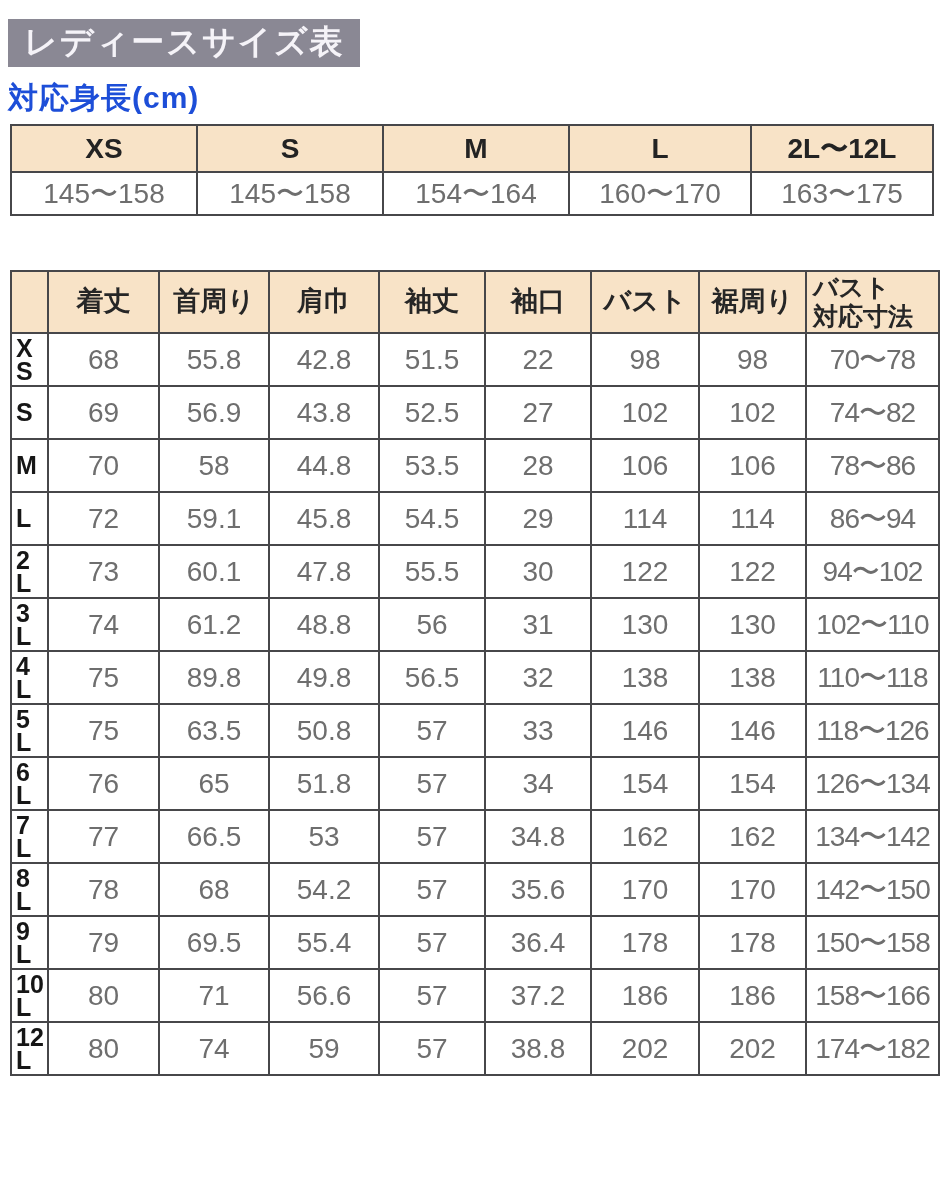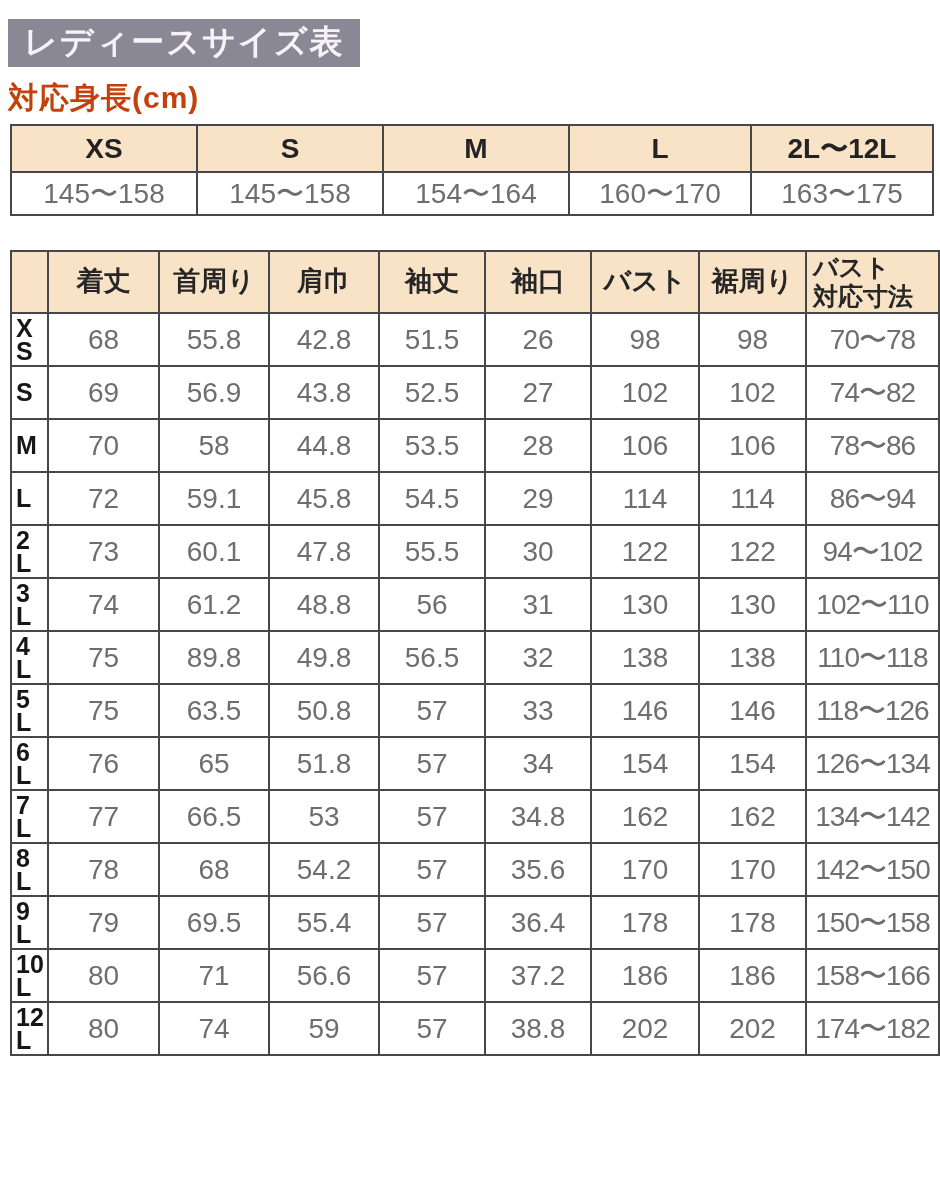--- a/index.html
+++ b/index.html
@@ -22,21 +22,21 @@
     font-weight: bold;
     line-height: 1;
     padding: 6px 16px 9px 16px;
     letter-spacing: 2px;
   }
 
   .section-heading {
     margin: 11px 0 5px 8px;
     font-size: 30px;
     font-weight: bold;
-    color: #c2410c;
+    color: #1d4ed8;
     letter-spacing: 1px;
   }
 
   table {
     border-collapse: collapse;
     table-layout: fixed;
   }
   th, td {
     border: 2px solid #47474a;
     box-sizing: border-box;
@@ -63,21 +63,21 @@
     font-size: 28px;
     height: 43px;
     text-align: center;
     padding: 0;
     background: #ffffff;
     margin-top: 20px;
   }
 
   
   .size-table {
-    margin: 34px 0 0 10px;
+    margin: 54px 0 0 10px;
     width: 928px;
   }
   .size-table thead th {
     background: #f8e3c7;
     color: #262626;
     font-size: 27px;
     font-weight: 600;
     height: 62px;
     text-align: center;
     padding: 0;
@@ -177,21 +177,21 @@
         </tr>
     </thead>
     <tbody id="size-body">
         <tr>
           <td class="row-label">X
 S</td>
           <td class="value-cell">68</td>
           <td class="value-cell">55.8</td>
           <td class="value-cell">42.8</td>
           <td class="value-cell">51.5</td>
-          <td class="value-cell">26</td>
+          <td class="value-cell">22</td>
           <td class="value-cell">98</td>
           <td class="value-cell">98</td>
           <td class="value-cell bust-range-cell">70〜78</td>
         </tr>
         <tr>
           <td class="row-label">S</td>
           <td class="value-cell">69</td>
           <td class="value-cell">56.9</td>
           <td class="value-cell">43.8</td>
           <td class="value-cell">52.5</td>

